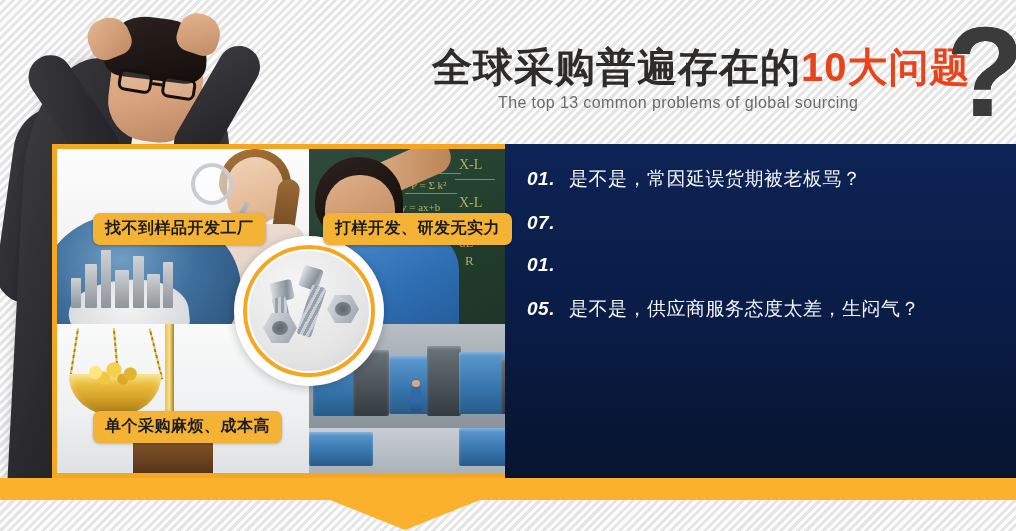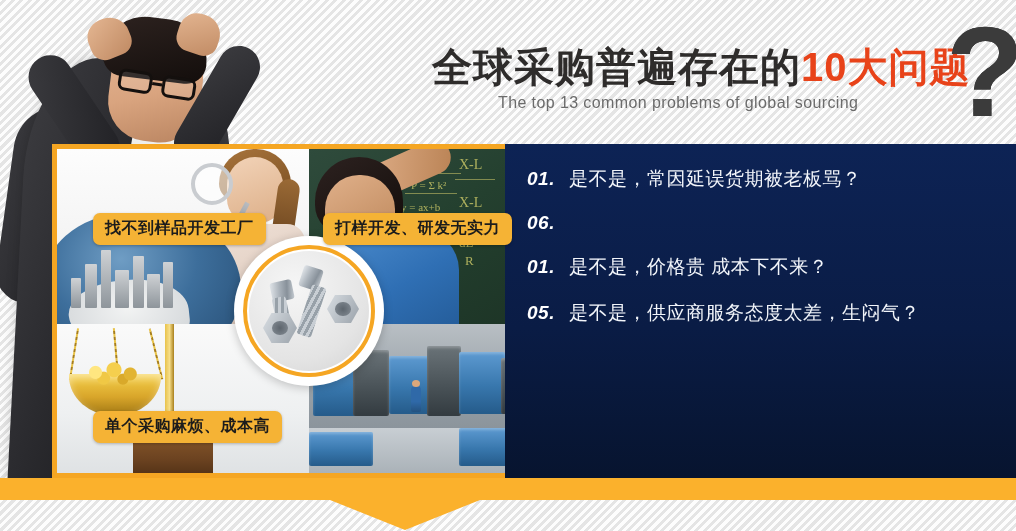--- a/index.html
+++ b/index.html
@@ -542,25 +542,24 @@
     <div class="pill p2">打样开发、研发无实力</div>
   </div>
 
   <div class="panel">
     <div class="panel-list">
       <div class="row">
         <span class="row-num">01.</span>
         <span class="row-text">是不是，常因延误货期被老板骂？</span>
       </div>
       <div class="row">
-        <span class="row-num">06.</span>
+        <span class="row-num">07.</span>
       </div>
       <div class="row">
         <span class="row-num">01.</span>
-        <span class="row-text">是不是，价格贵 成本下不来？</span>
       </div>
       <div class="row">
         <span class="row-num">05.</span>
         <span class="row-text">是不是，供应商服务态度太差，生闷气？</span>
       </div>
     </div>
   </div>
 
   <div class="bottom-bar"></div>
   <div class="notch"></div>

